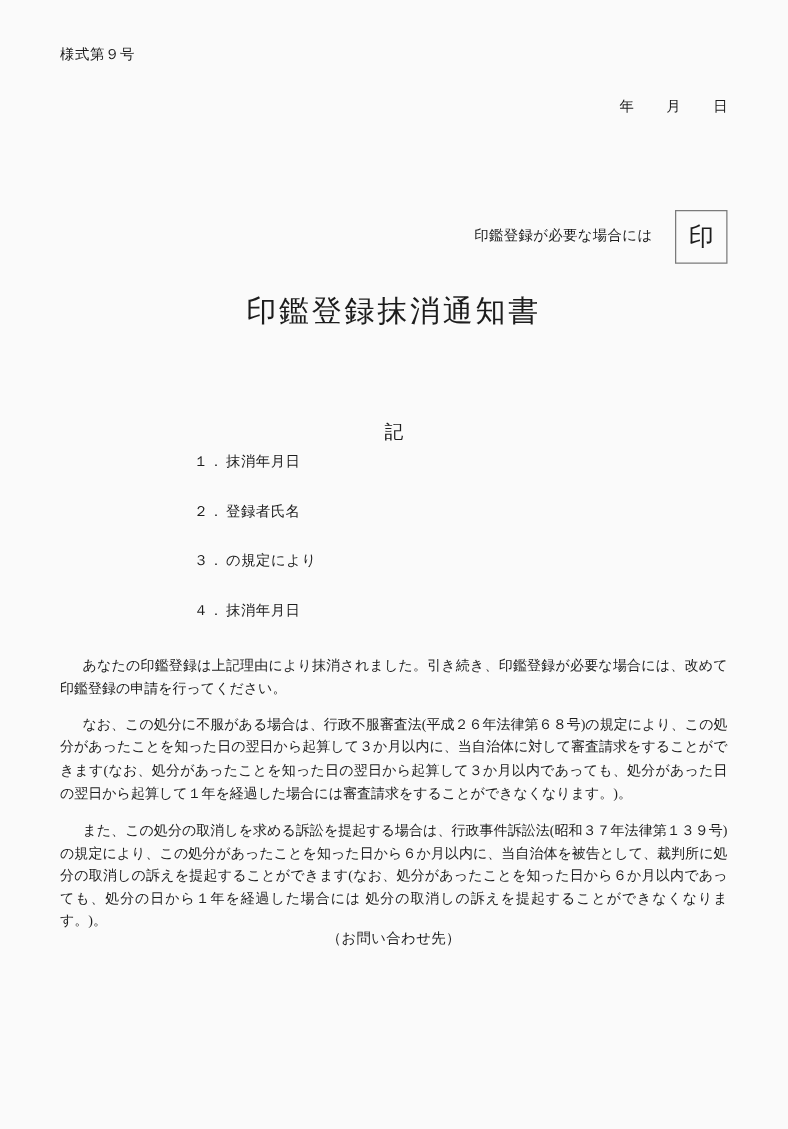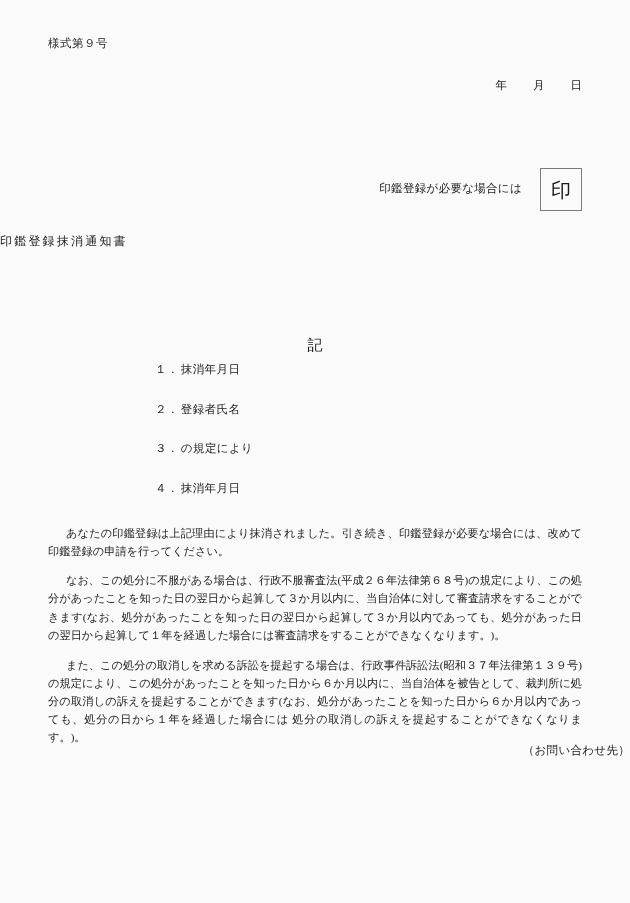--- a/index.html
+++ b/index.html
@@ -68,22 +68,22 @@
     font-size: 20px;
     line-height: 1;
   }
 
   
   .doc-title {
     position: absolute;
     top: 233px;
     left: 0;
     width: 100%;
-    text-align: left;
-    font-size: 12px;
+    text-align: center;
+    font-size: 24px;
     letter-spacing: 2.2px;
   }
 
   
   .lead {
     position: absolute;
     top: 289px;
     left: 0;
     width: 100%;
     text-align: center;
@@ -138,21 +138,21 @@
   .para.noindent-follow {
     margin-top: 12px;
   }
 
   
   .contact {
     position: absolute;
     top: 743px;
     left: 0;
     width: 100%;
-    text-align: right;
+    text-align: center;
     font-size: 11.5px;
     letter-spacing: 0.3px;
   }
 </style>
 </head>
 <body>
 
 <div class="page">
 
   <div class="form-no">様式第９号</div>

